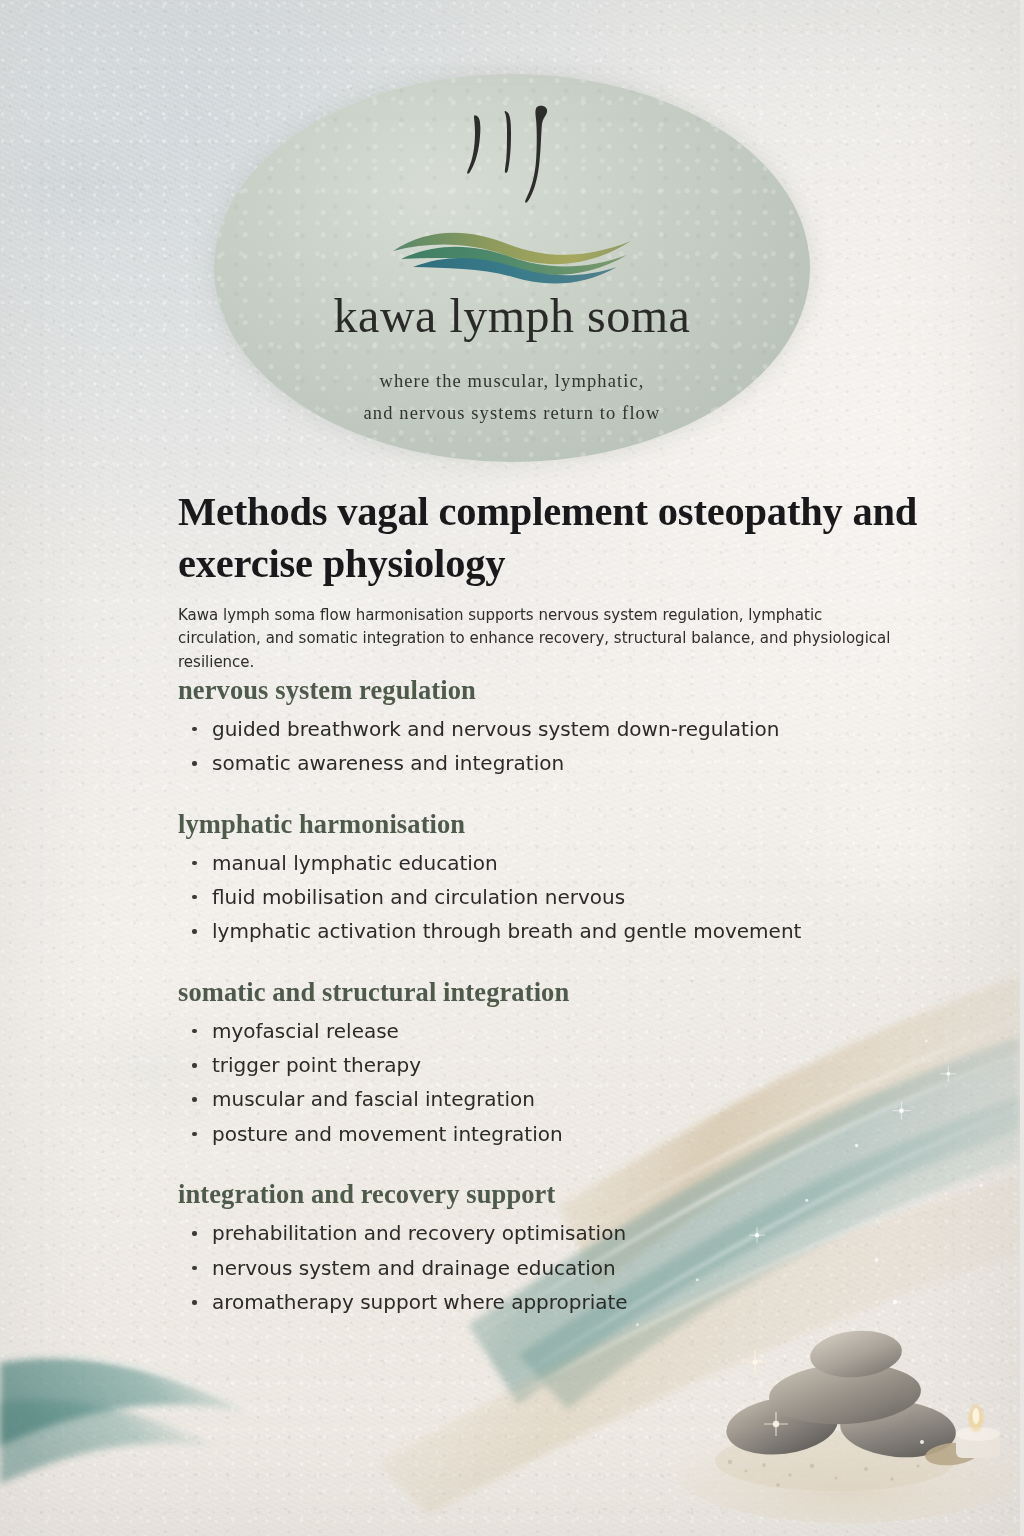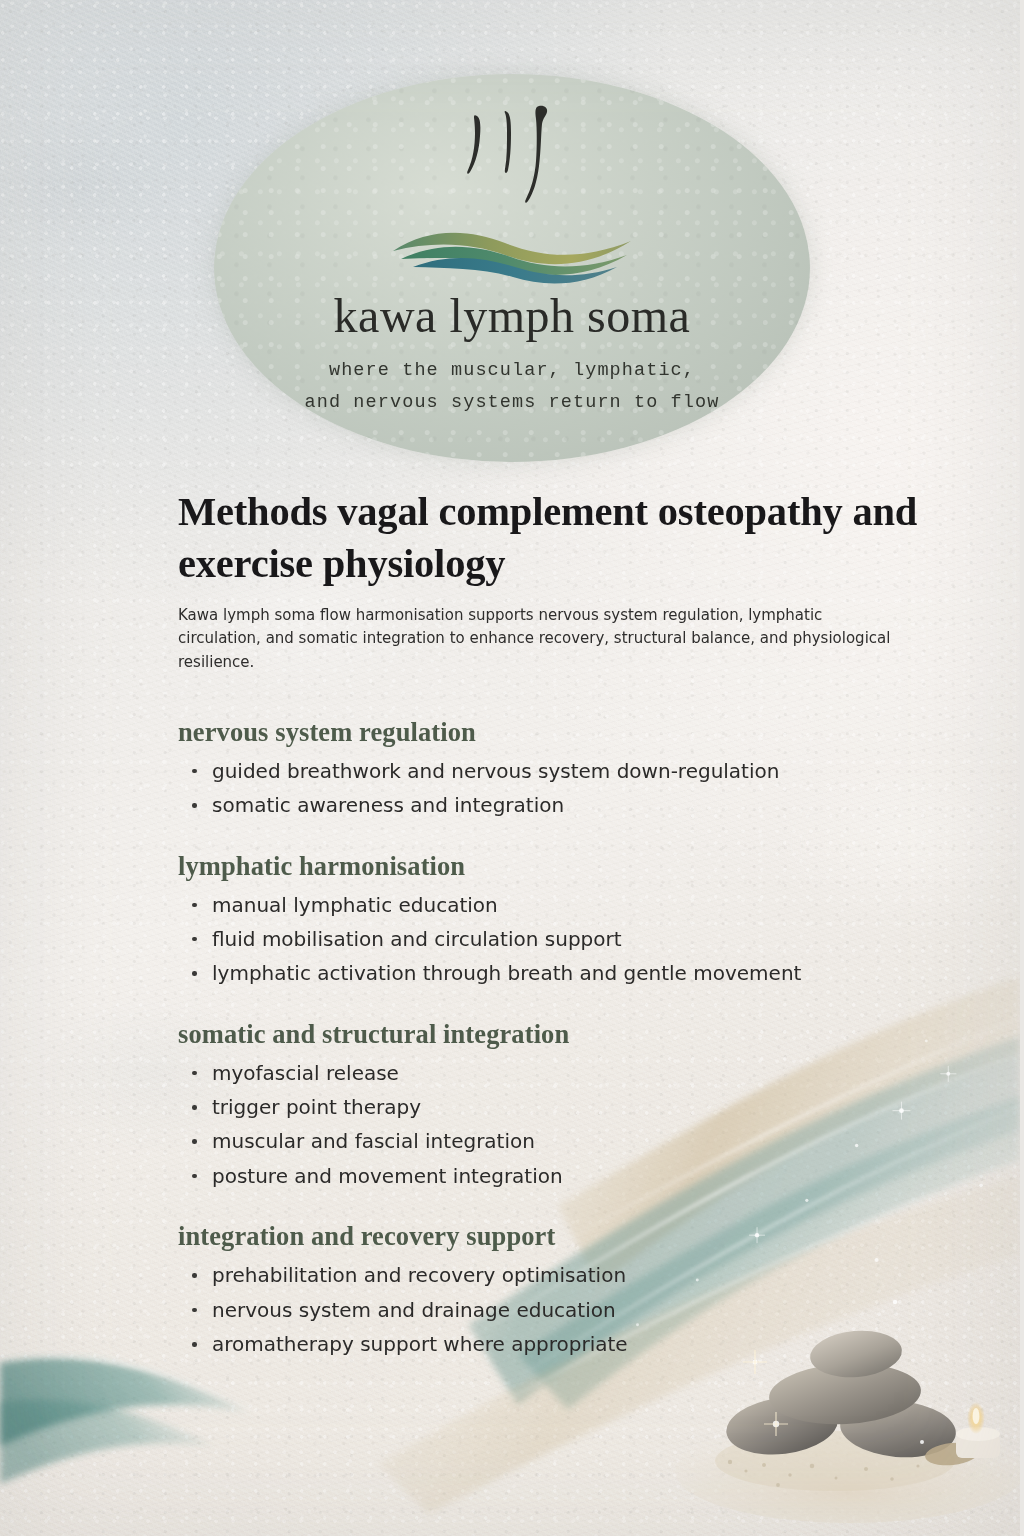--- a/index.html
+++ b/index.html
@@ -117,23 +117,23 @@
     margin-top: 2px;
     font-family: "Liberation Serif", "DejaVu Serif", serif;
     font-size: 48px;
     color: #2a2b28;
     letter-spacing: .5px;
     line-height: 1.05;
   }
   .tagline {
     position: relative;
     z-index: 2;
-    margin-top: 14px;
+    margin-top: 25px;
     text-align: center;
-    font-family: Liberation Mono, monospace;
+    font-family: Liberation Serif, serif;
     font-size: 18.5px;
     color: #32352f;
     letter-spacing: 1.1px;
     line-height: 1.72;
   }
 
   
   .content {
     position: absolute;
     left: 178px;
@@ -151,21 +151,21 @@
   }
   .intro {
     font-family: "DejaVu Sans", sans-serif;
     font-size: 15px;
     line-height: 1.58;
     color: #2e2d2c;
     margin: 0;
     max-width: 730px;
   }
 
-  .sections { margin-top: 42px; }
+  .sections { }
   .section { margin-bottom: 28px; }
   .section-title {
     font-family: "Liberation Serif", "DejaVu Serif", serif;
     font-size: 26.5px;
     color: #4e5b4b;
     margin: 0 0 6px 0;
     letter-spacing: .1px;
   }
   .bullets {
     list-style: none;
@@ -340,21 +340,21 @@
           <h2 class="section-title">nervous system regulation</h2>
           <ul class="bullets">
             <li>guided breathwork and nervous system down-regulation</li>
             <li>somatic awareness and integration</li>
           </ul>
         </div>
         <div class="section">
           <h2 class="section-title">lymphatic harmonisation</h2>
           <ul class="bullets">
             <li>manual lymphatic education</li>
-            <li>fluid mobilisation and circulation support</li>
+            <li>fluid mobilisation and circulation nervous</li>
             <li>lymphatic activation through breath and gentle movement</li>
           </ul>
         </div>
         <div class="section">
           <h2 class="section-title">somatic and structural integration</h2>
           <ul class="bullets">
             <li>myofascial release</li>
             <li>trigger point therapy</li>
             <li>muscular and fascial integration</li>
             <li>posture and movement integration</li>

